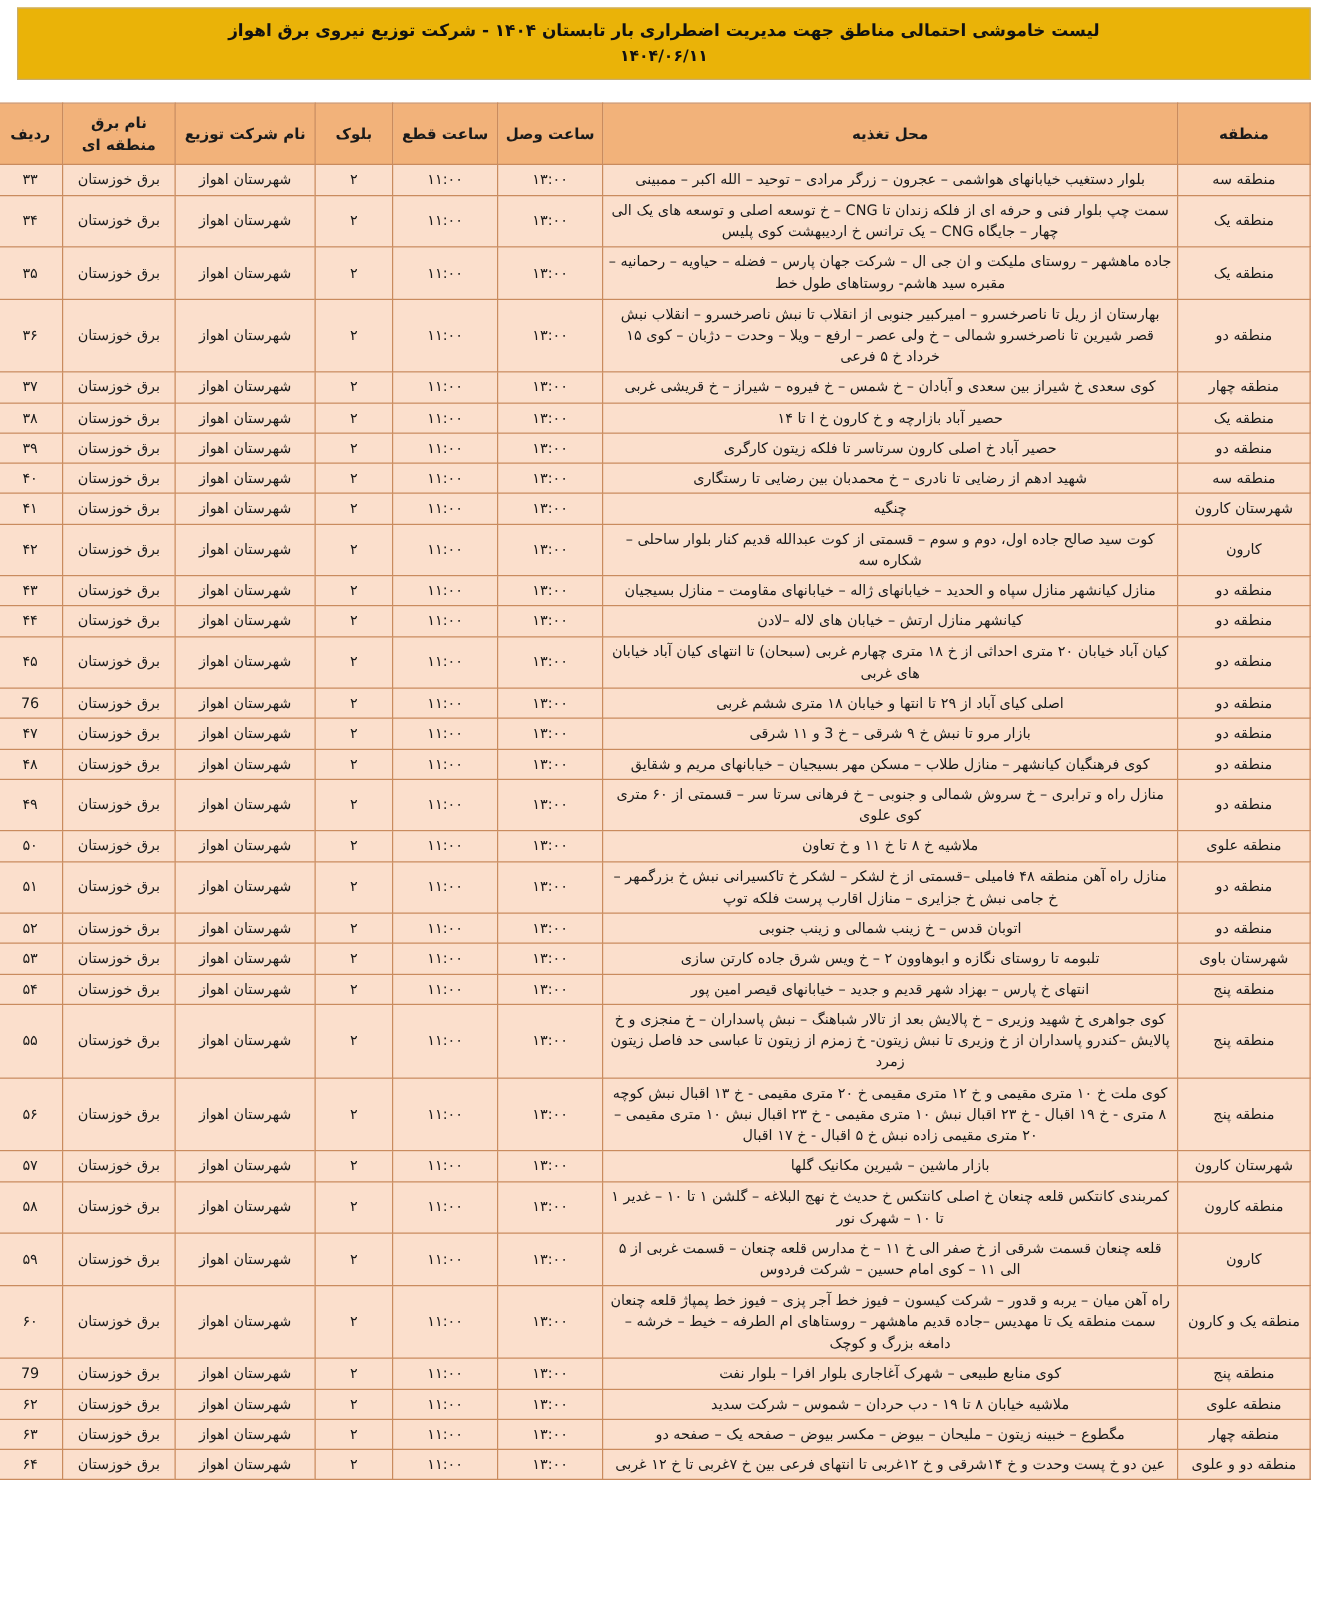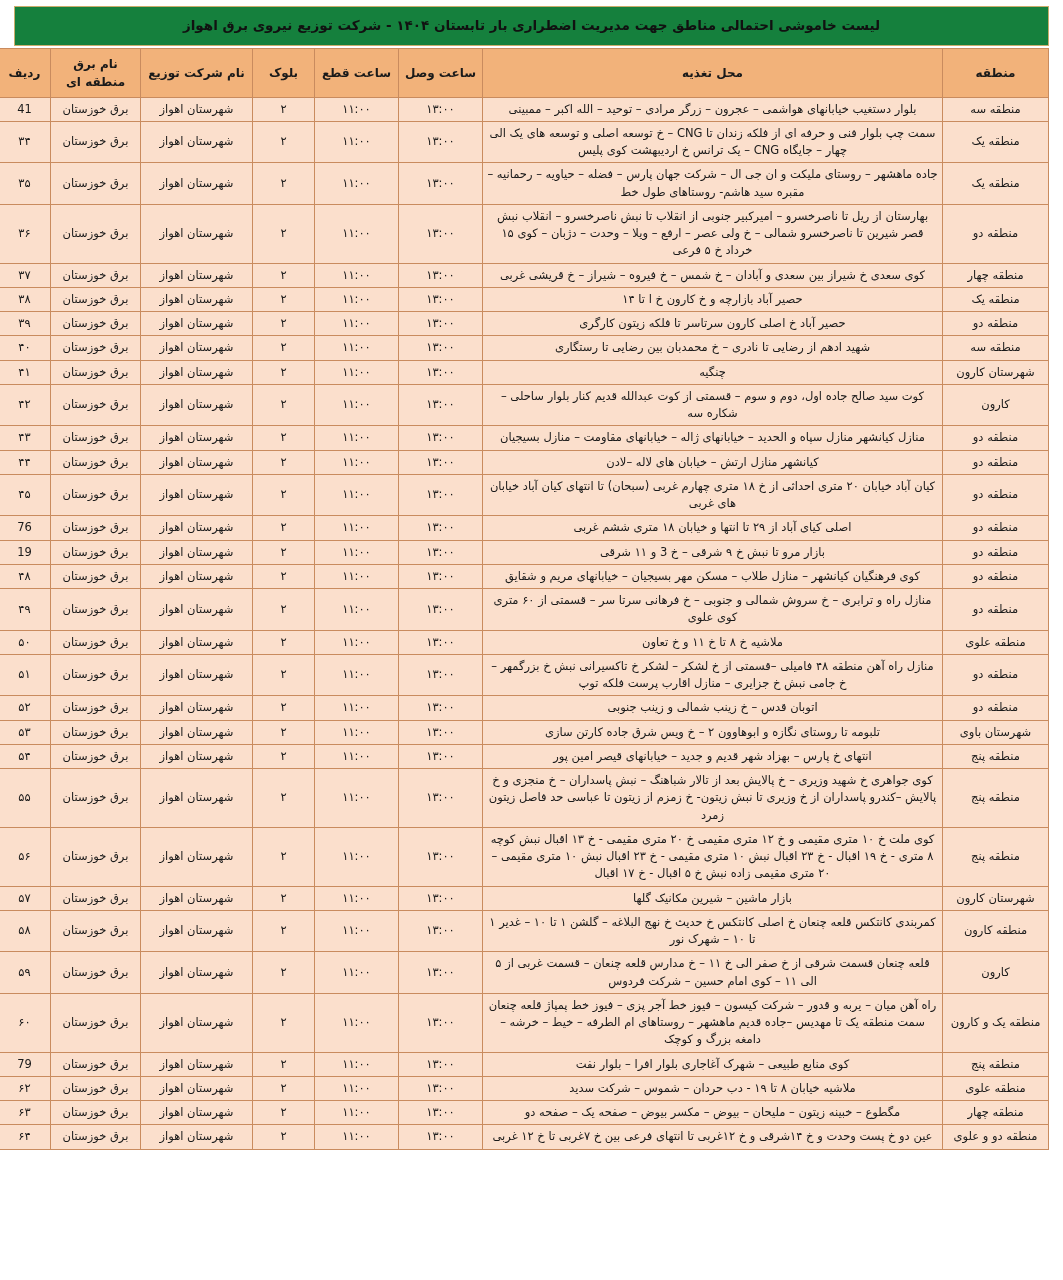--- a/index.html
+++ b/index.html
@@ -11,25 +11,25 @@
     width: 1063px;
     font-family: "DejaVu Sans", "Liberation Sans", sans-serif;
     color: #1a1a1a;
   }
   .page {
     width: 1063px;
     box-sizing: border-box;
     padding: 6px 14px 10px 14px;
   }
   .title-bar {
-    background: #15803d;
+    background: #eab308;
     border: 1px solid #c9ad6b;
     text-align: center;
     padding: 9px 6px 9px 6px;
-    margin: 0 0 2px 0;
+    margin: 0 0 18px 0;
   }
   .title-bar .line1 {
     font-size: 13.5px;
     font-weight: bold;
     color: #111111;
     letter-spacing: 0;
     line-height: 1.45;
   }
   .title-bar .line2 {
     font-size: 12.5px;
@@ -76,20 +76,21 @@
   col.c-regional { width: 90px; }
   col.c-row      { width: 52px; }
 </style>
 </head>
 <body>
 
 <div class="page">
 
   <div class="title-bar">
     <div class="line1">لیست خاموشی احتمالی مناطق جهت مدیریت اضطراری بار تابستان ۱۴۰۴ - شرکت توزیع نیروی برق اهواز</div>
+    <div class="line2">۱۴۰۴/۰۶/۱۱</div>
   </div>
 
   <table class="outage">
     <colgroup>
       <col class="c-region">
       <col class="c-feed">
       <col class="c-on">
       <col class="c-off">
       <col class="c-block">
       <col class="c-company">
@@ -110,21 +111,21 @@
     </thead>
     <tbody>
         <tr>
           <td>منطقه سه</td>
           <td class="feed">بلوار دستغیب خیابانهای هواشمی – عجرون – زرگر مرادی – توحید – الله اکبر – ممبینی</td>
           <td>۱۳:۰۰</td>
           <td>۱۱:۰۰</td>
           <td>۲</td>
           <td>شهرستان اهواز</td>
           <td>برق خوزستان</td>
-          <td>41</td>
+          <td>۳۳</td>
         </tr>
         <tr>
           <td>منطقه یک</td>
           <td class="feed">سمت چپ بلوار فنی و حرفه ای از فلکه زندان تا CNG – خ توسعه اصلی و توسعه های یک الی چهار – جایگاه CNG – یک ترانس خ اردیبهشت کوی پلیس</td>
           <td>۱۳:۰۰</td>
           <td>۱۱:۰۰</td>
           <td>۲</td>
           <td>شهرستان اهواز</td>
           <td>برق خوزستان</td>
           <td>۳۴</td>
@@ -250,21 +251,21 @@
           <td>76</td>
         </tr>
         <tr>
           <td>منطقه دو</td>
           <td class="feed">بازار مرو تا نبش خ ۹ شرقی – خ 3 و ۱۱ شرقی</td>
           <td>۱۳:۰۰</td>
           <td>۱۱:۰۰</td>
           <td>۲</td>
           <td>شهرستان اهواز</td>
           <td>برق خوزستان</td>
-          <td>19</td>
+          <td>۴۷</td>
         </tr>
         <tr>
           <td>منطقه دو</td>
           <td class="feed">کوی فرهنگیان کیانشهر – منازل طلاب – مسکن مهر بسیجیان – خیابانهای مریم و شقایق</td>
           <td>۱۳:۰۰</td>
           <td>۱۱:۰۰</td>
           <td>۲</td>
           <td>شهرستان اهواز</td>
           <td>برق خوزستان</td>
           <td>۴۸</td>

